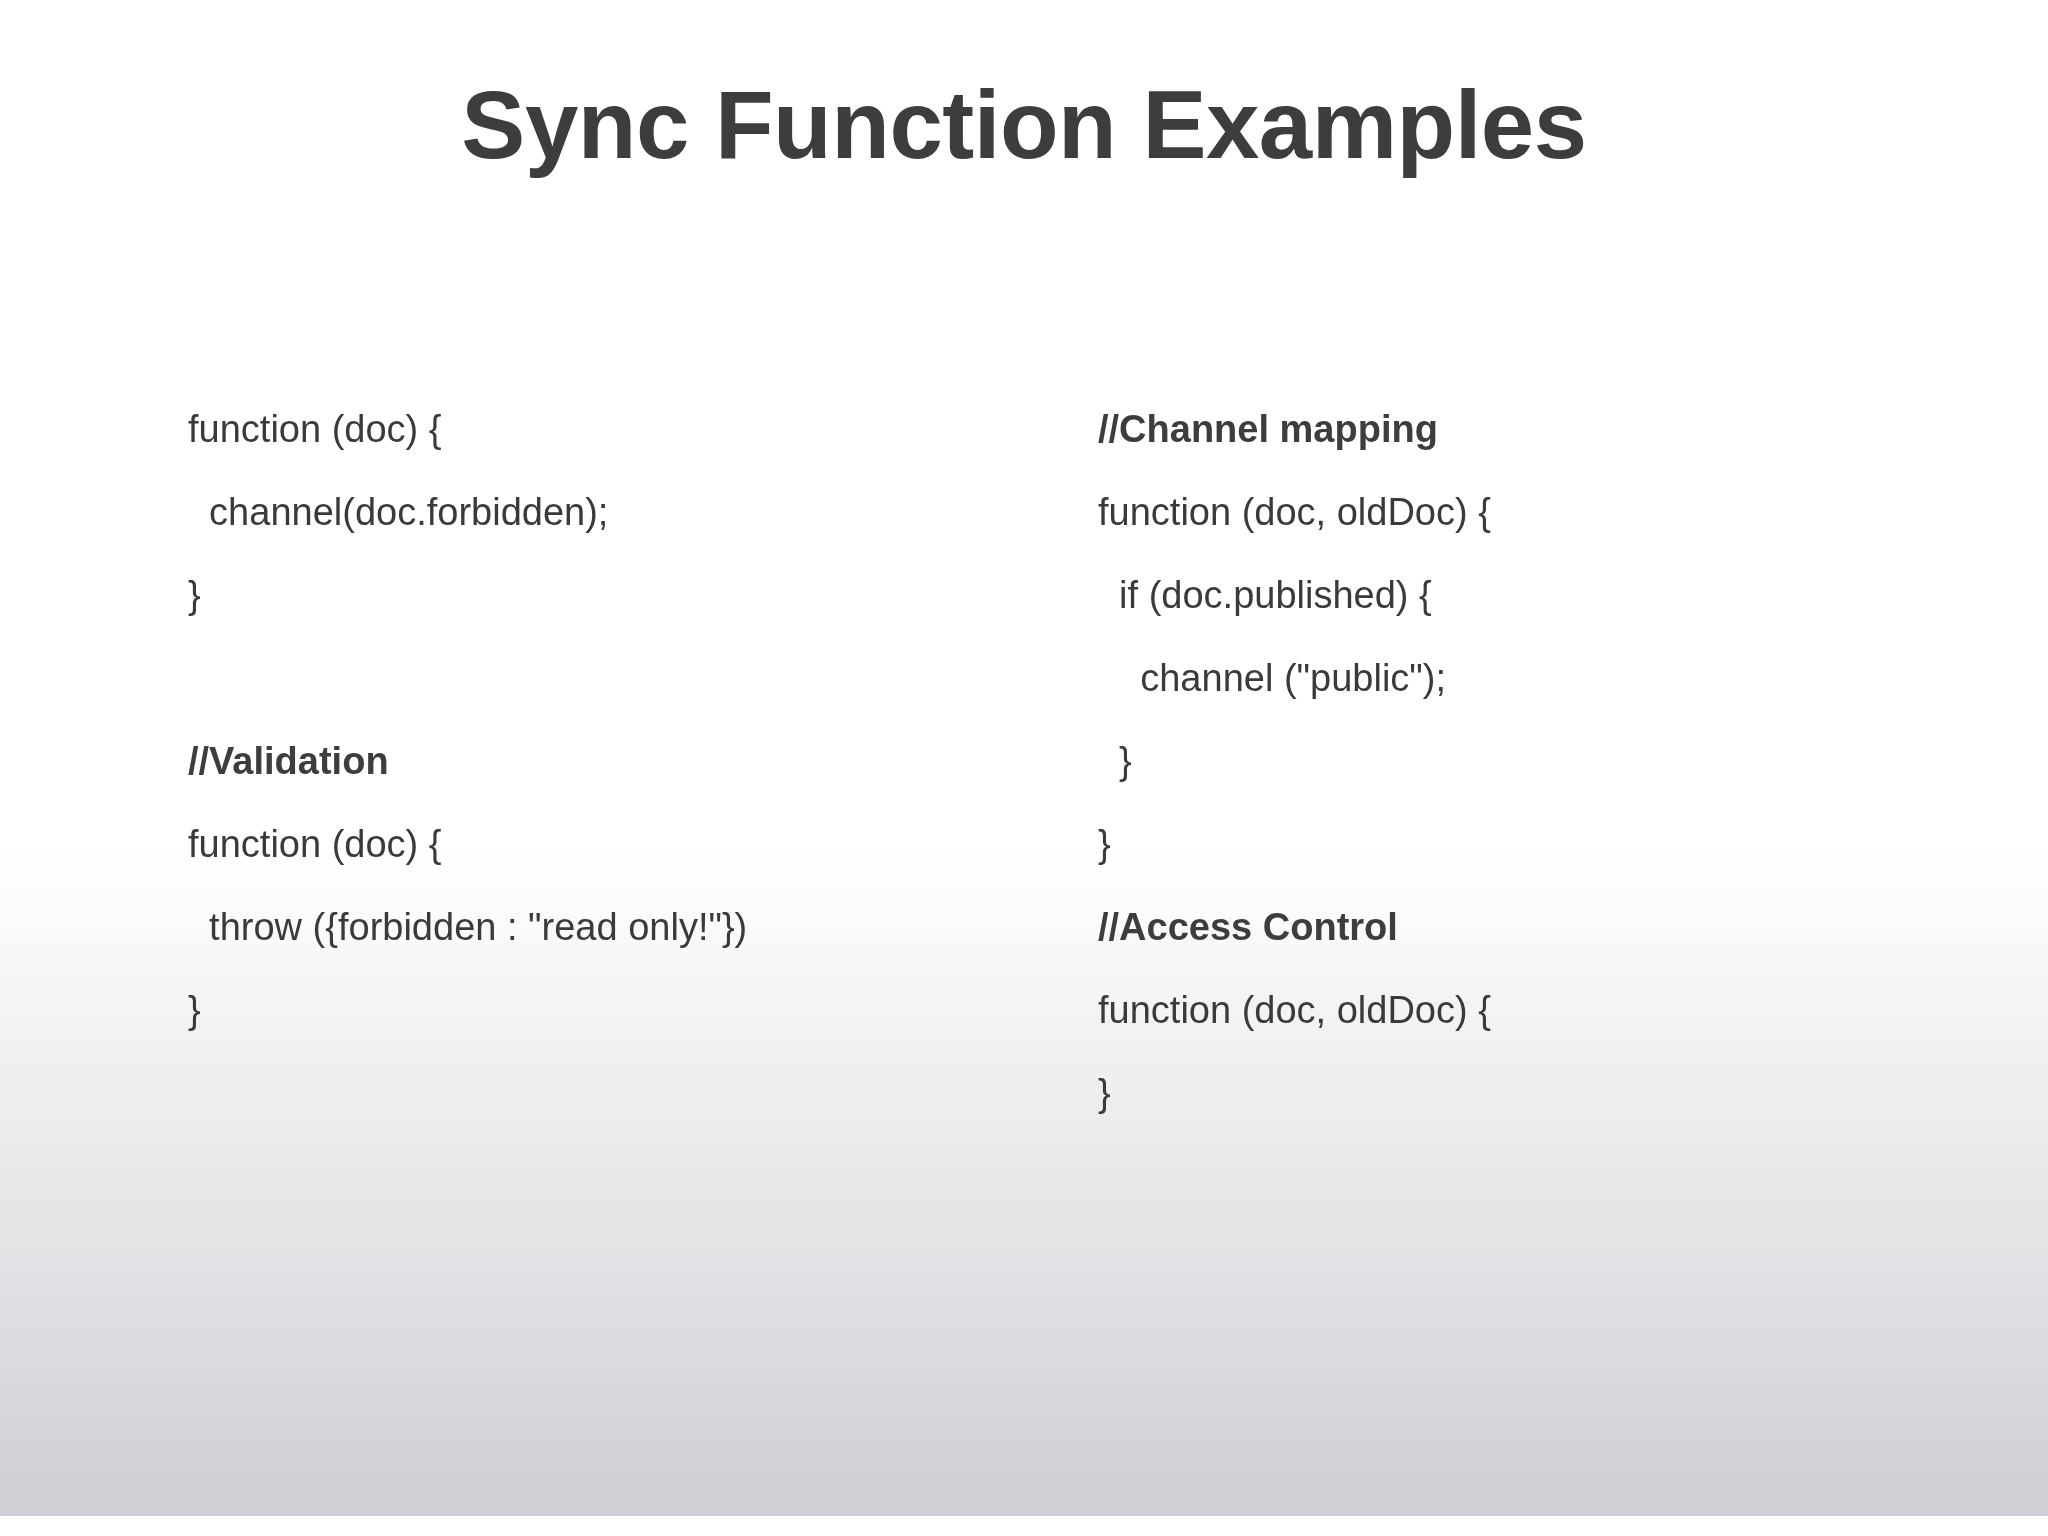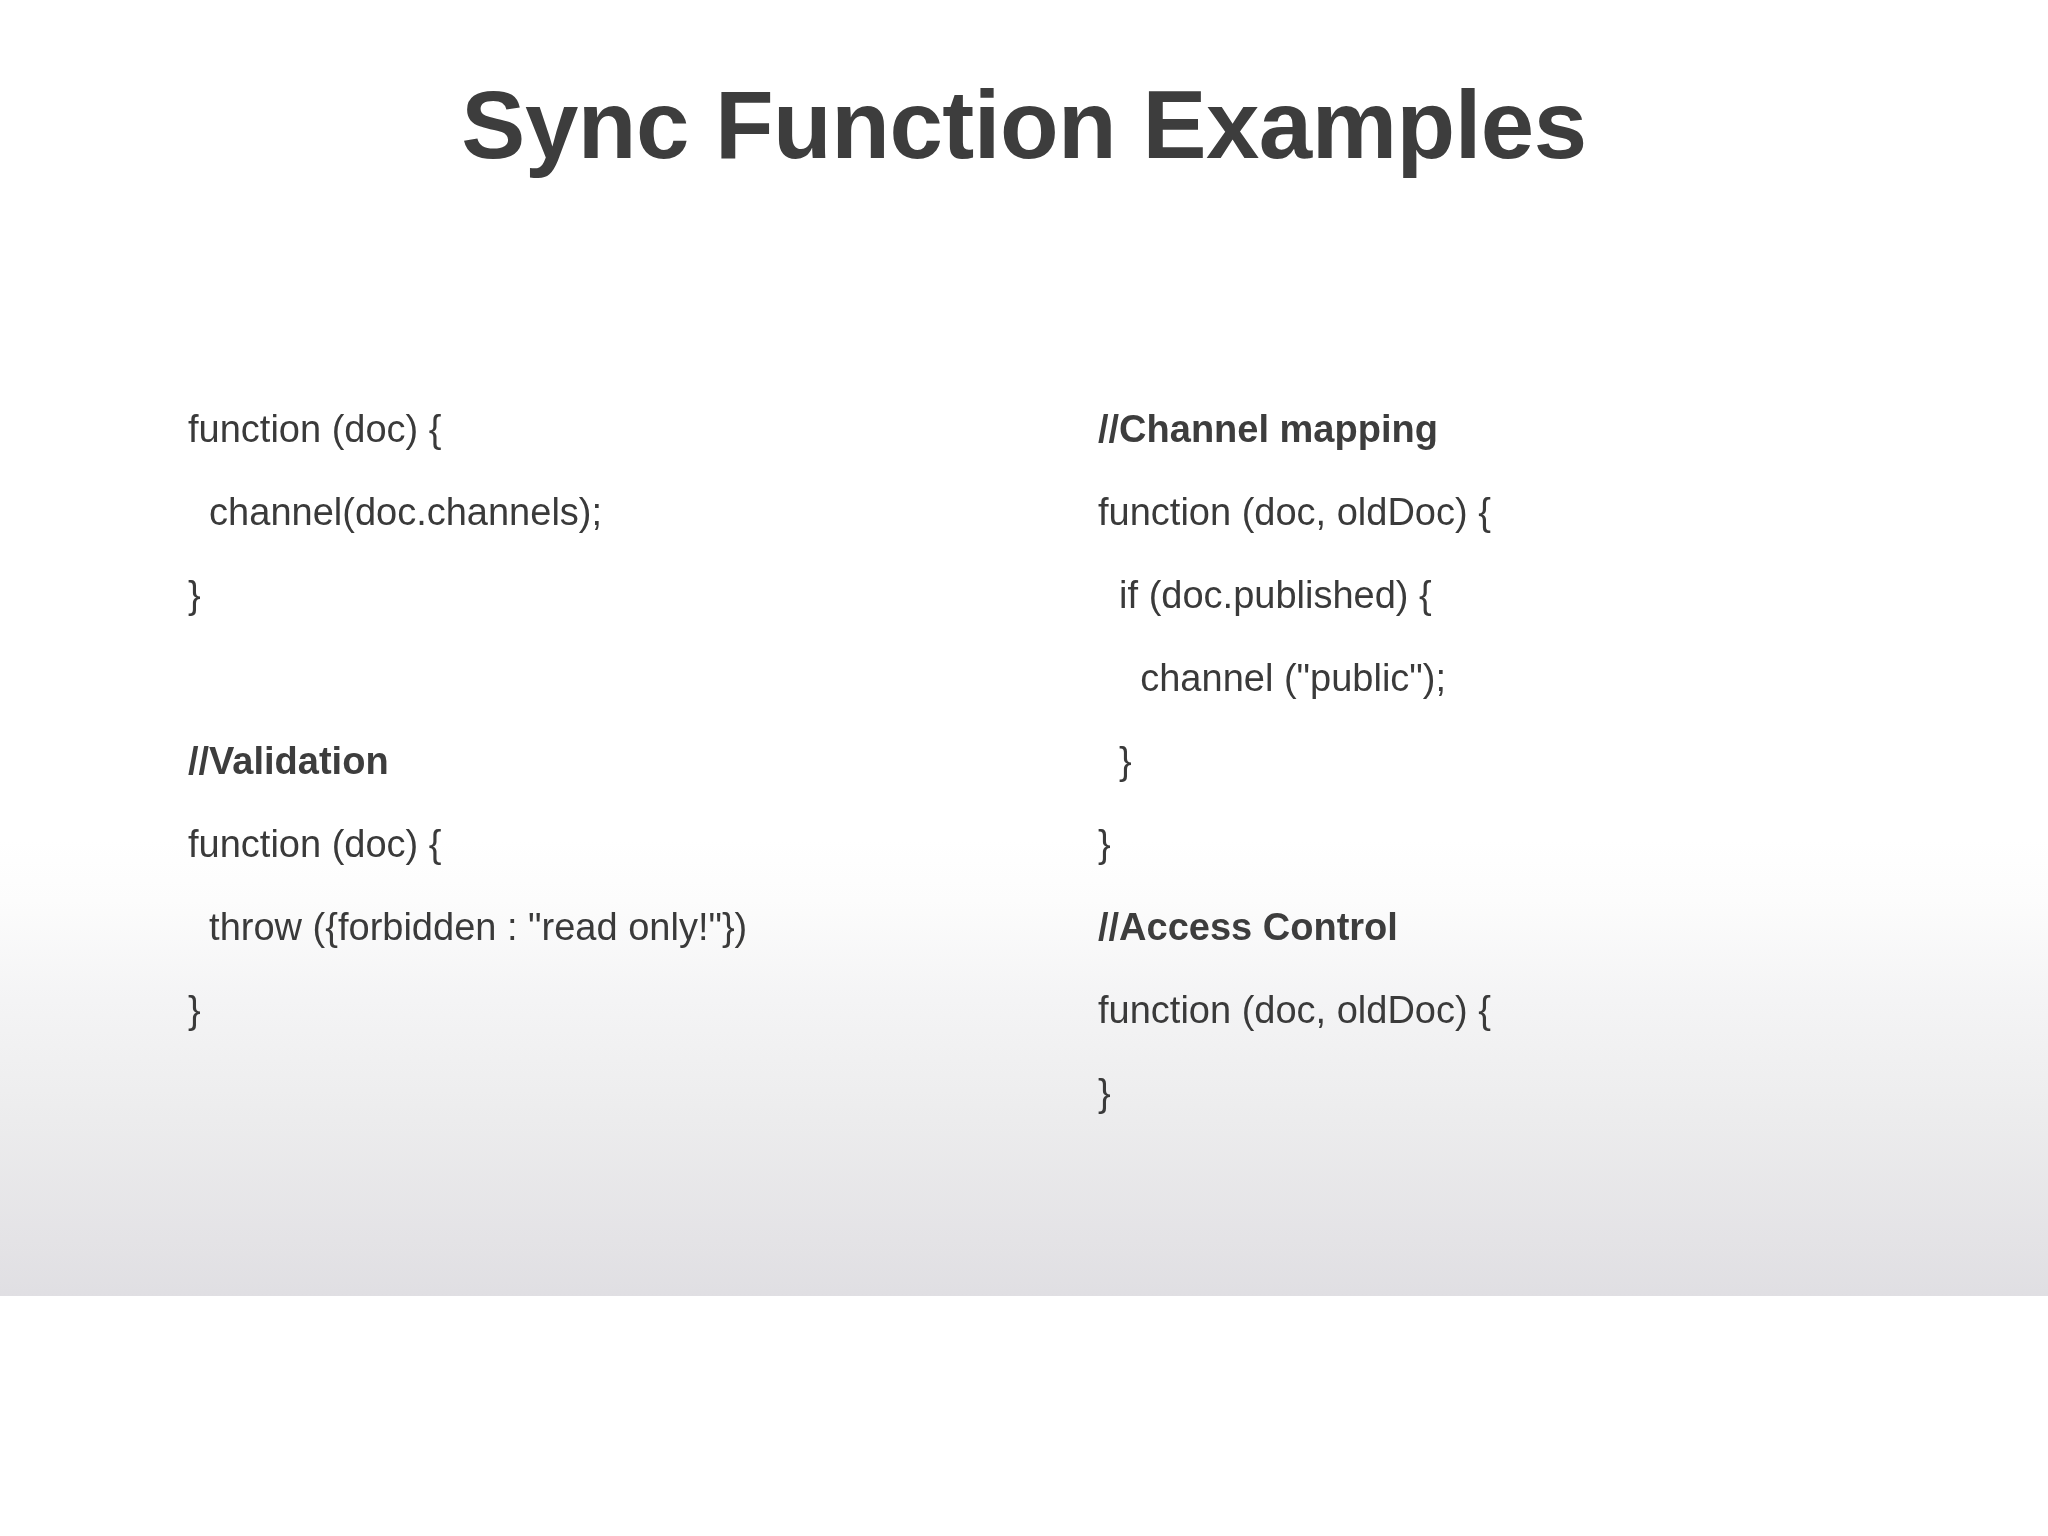--- a/index.html
+++ b/index.html
@@ -10,21 +10,21 @@
     width: 2048px;
     height: 1536px;
     overflow: hidden;
     font-family: "Liberation Sans", sans-serif;
     background: #ffffff;
   }
 
   #slide {
     position: relative;
     width: 2048px;
-    height: 1296px;
+    height: 1516px;
     box-sizing: border-box;
     background: linear-gradient(to bottom,
         #ffffff 0px,
         #ffffff 840px,
         #fcfcfc 900px,
         #f4f4f5 1000px,
         #ececed 1120px,
         #e4e3e6 1240px,
         #dbdadf 1360px,
         #d3d1d7 1470px,
@@ -114,21 +114,21 @@
 </head>
 <body>
 
 <div id="slide">
 
   <div id="title">Sync Function Examples</div>
 
   <div id="col-left" class="column">
       <div class="code-block">
         <div class="code-line ">function (doc) {</div>
-        <div class="code-line ">  channel(doc.channels);</div>
+        <div class="code-line ">  channel(doc.forbidden);</div>
         <div class="code-line ">}</div>
         <div class="code-line blank"> </div>
       </div>
       <div class="code-block">
         <div class="code-line comment">//Validation</div>
         <div class="code-line ">function (doc) {</div>
         <div class="code-line ">  throw ({forbidden : "read only!"})</div>
         <div class="code-line ">}</div>
       </div>
     </div>

